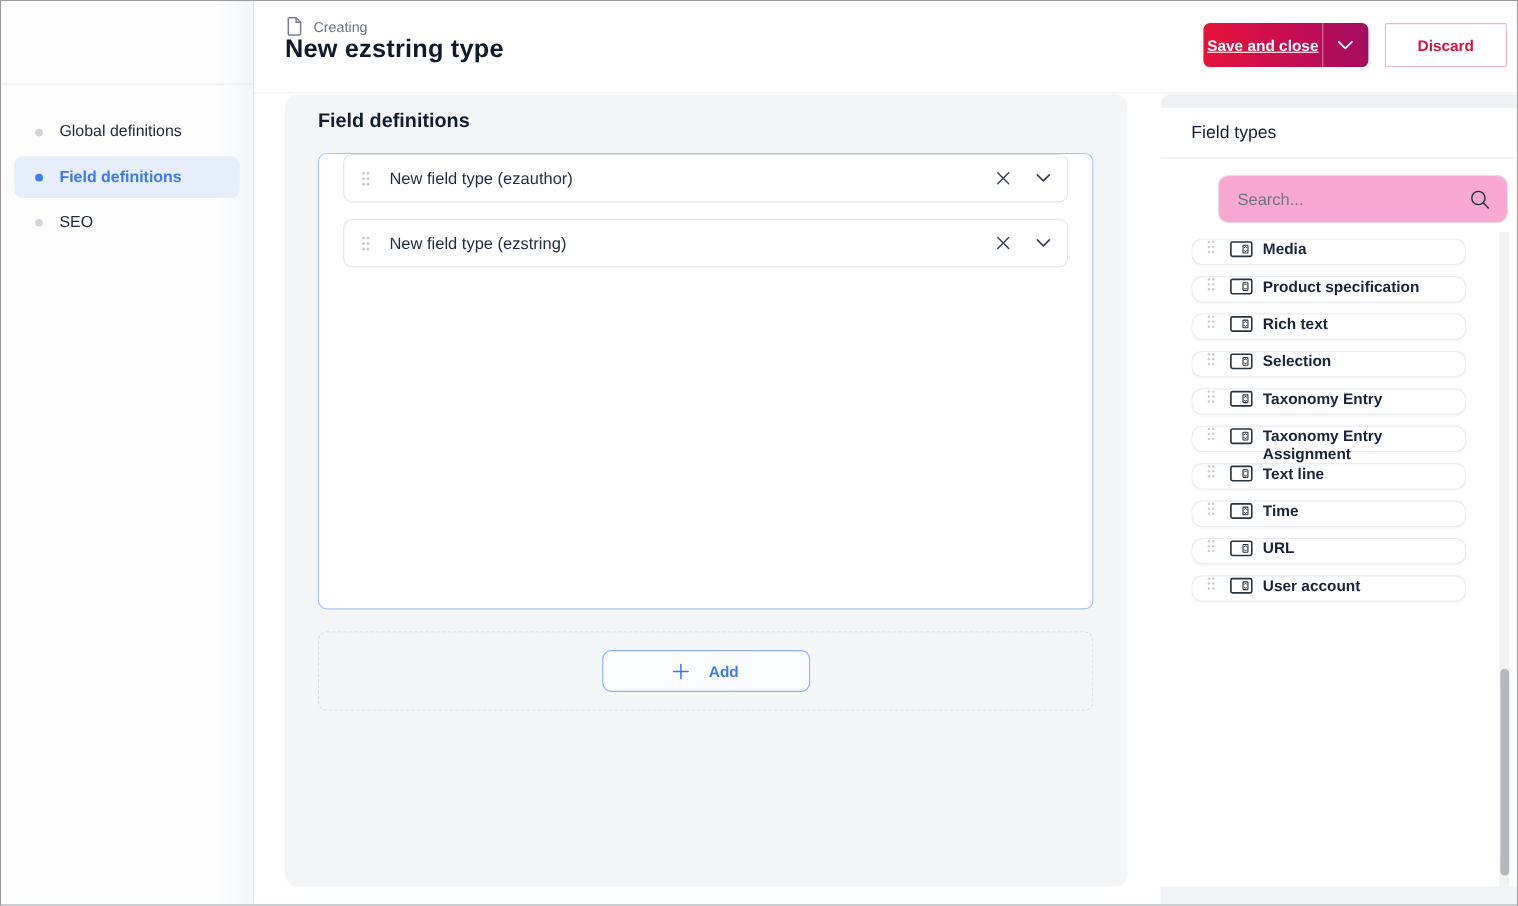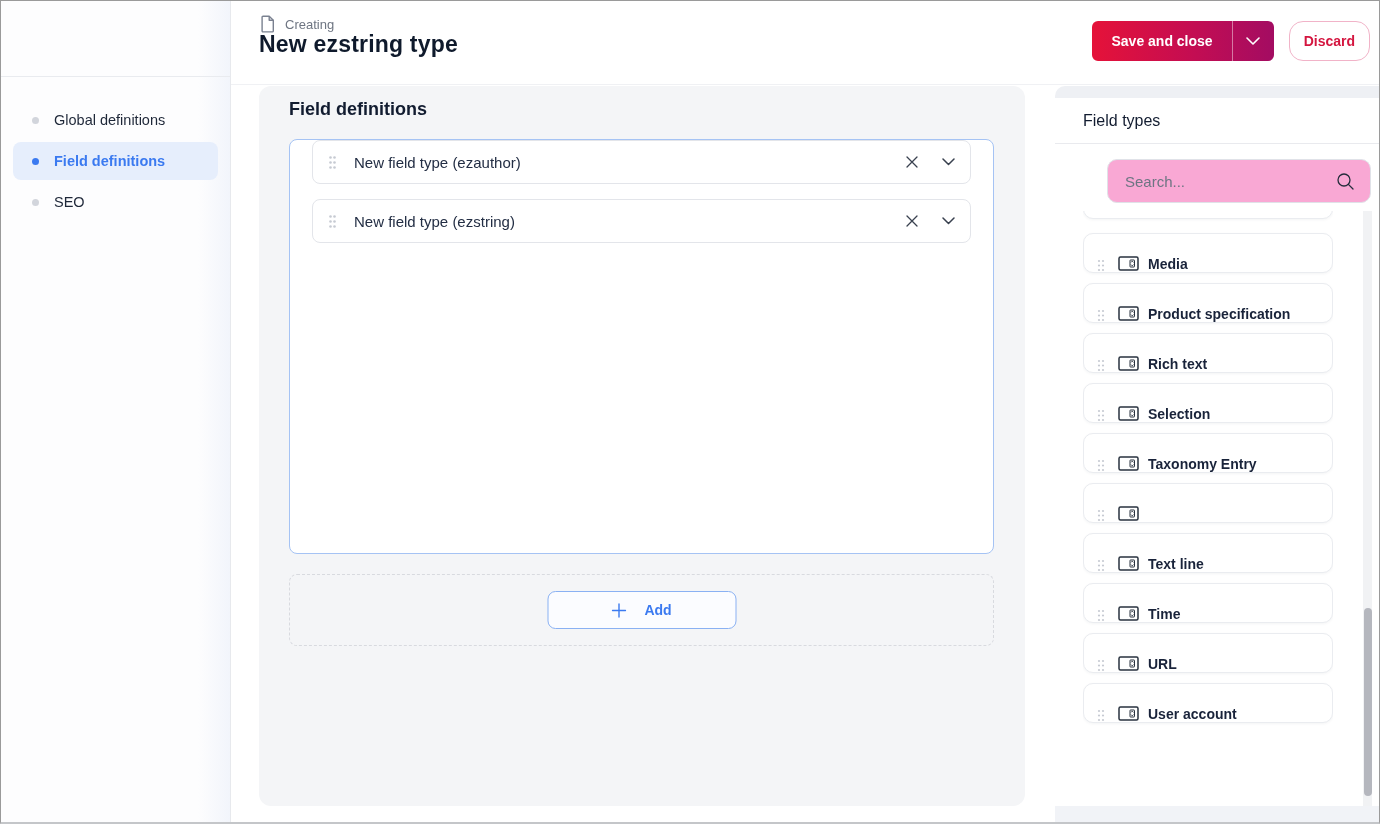--- a/index.html
+++ b/index.html
@@ -24,24 +24,24 @@
   .header { position:absolute; left:230px; top:0; right:0; height:84px; background:#fff;
             border-bottom:1px solid #f0f1f4; }
   .crumb { position:absolute; left:29px; top:14px; display:flex; align-items:center; gap:9px;
            color:#6e7582; font-size:13px; }
   .page-title { position:absolute; left:28px; top:30px; font-size:23px; font-weight:800;
                 color:#0f1a2c; letter-spacing:.2px; }
   .actions { position:absolute; right:9px; top:20px; display:flex; gap:15px; }
   .btn-save { display:flex; height:40px; border-radius:6px; overflow:hidden; border:none;
               background:linear-gradient(90deg,#e51239 0%,#c40d52 55%,#a30c62 100%);
               color:#fff; font-size:14px; font-weight:600; cursor:pointer; font-family:inherit; }
-  .btn-save .main-label { display:flex; align-items:center; padding:0 19px; }
+  .btn-save .main-label { display:flex; align-items:center; padding:0 3px;text-decoration:underline; }
   .btn-save .split { width:1px; background:rgba(255,255,255,.45); }
   .btn-save .chev { width:41px; display:flex; align-items:center; justify-content:center; }
-  .btn-discard { height:40px; padding:0 14px; border:1px solid #f1b3c8; border-radius:14px;
+  .btn-discard { height:40px; padding:0 29px; border:1px solid #f1b3c8; border-radius:2px;
                  background:#fff; color:#d4153f; font-size:14px; font-weight:600;
                  display:flex; align-items:center; cursor:pointer; font-family:inherit; }
 
   
   .main-panel { position:absolute; left:258px; top:85px; width:766px; height:720px;
                 background:#f4f5f7; border-radius:12px; }
   .main-title { position:absolute; left:30px; top:13px; font-size:18px; font-weight:700; color:#121c30; }
   .group-card { position:absolute; left:30px; top:53px; width:705px; height:415px;
                 background:#fff; border:1px solid #a5c3f4; border-radius:8px; }
   .group-head { display:flex; align-items:center; padding:15px 22px 12px; }
@@ -69,21 +69,21 @@
   .right-title { padding:14px 0 13px 28px; font-size:16px; font-weight:400; color:#121c30;
                  border-bottom:1px solid #e9eaee; }
   .search-box { position:absolute; left:28px; top:73px; width:264px; height:44px;
                 border:1px solid #e0e2e8; border-radius:10px; background:#f9a8d4;
                 display:flex; align-items:center;margin-left:24px; }
   .search-box input { border:none; outline:none; flex:1; padding:0 10px 0 17px; font-size:15px;
                       color:#30394a; background:transparent; font-family:inherit; }
   .search-box input::placeholder { color:#6d7583; }
   .search-box .sicon { margin-right:15px; display:flex; }
   .ft-list { position:absolute; left:28px; top:125px; width:250px; bottom:0; overflow:hidden; }
-  .ft-card { display:flex; align-items:flex-end; height:40px; border:1px solid #eaecf0;
+  .ft-card { display:flex; align-items:flex-start; height:24px; border:1px solid #eaecf0;
              border-radius:10px; background:#fff; box-shadow:0 1px 3px rgba(25,35,60,.05);
              padding:0 13px; margin-bottom:10px; cursor:grab; }
   .ft-card.sliver { margin-top:-32px; margin-bottom:14px; }
   .ft-card .ficon { margin-left:13px; display:flex; }
   .ft-card .label { margin-left:9px; font-size:14px; font-weight:700; color:#19233a; }
   .vtrack { position:absolute; left:308px; top:125px; bottom:0; width:9px; background:#f1f2f4; }
   .vthumb { position:absolute; left:0.5px; top:397px; width:8px; height:188px;
             border-radius:4px; background:#b5b7be; }
   .right-bottom { position:absolute; left:1054px; top:805px; right:0; bottom:0; background:#f1f3f7; }
 </style>
@@ -354,20 +354,21 @@
               </g>
             </svg>
           </span>
           <span class="ficon">
             <svg width="21" height="17" viewBox="0 0 21 17">
               <rect x="1" y="2" width="19" height="13" rx="1.5" fill="none" stroke="#29323f" stroke-width="1.5"></rect>
               <rect x="12" y="5" width="4.5" height="7" rx="0.5" fill="none" stroke="#29323f" stroke-width="1"></rect>
               <path d="M13.2 7.2 L14.25 6.1 L15.3 7.2 M13.2 9.8 L14.25 10.9 L15.3 9.8" fill="none" stroke="#29323f" stroke-width="0.9" stroke-linecap="round" stroke-linejoin="round"></path>
             </svg>
           </span>
+          <span class="label">Taxonomy Entry Assignment</span>
         </div>
 
 
         <div class="ft-card">
           <span class="icon-btn">
             <svg width="8" height="13" viewBox="0 0 8 13">
               <g fill="#c6cad2">
                 <circle cx="2" cy="2" r="1.1"></circle>
                 <circle cx="6" cy="2" r="1.1"></circle>
                 <circle cx="2" cy="6.5" r="1.1"></circle>

